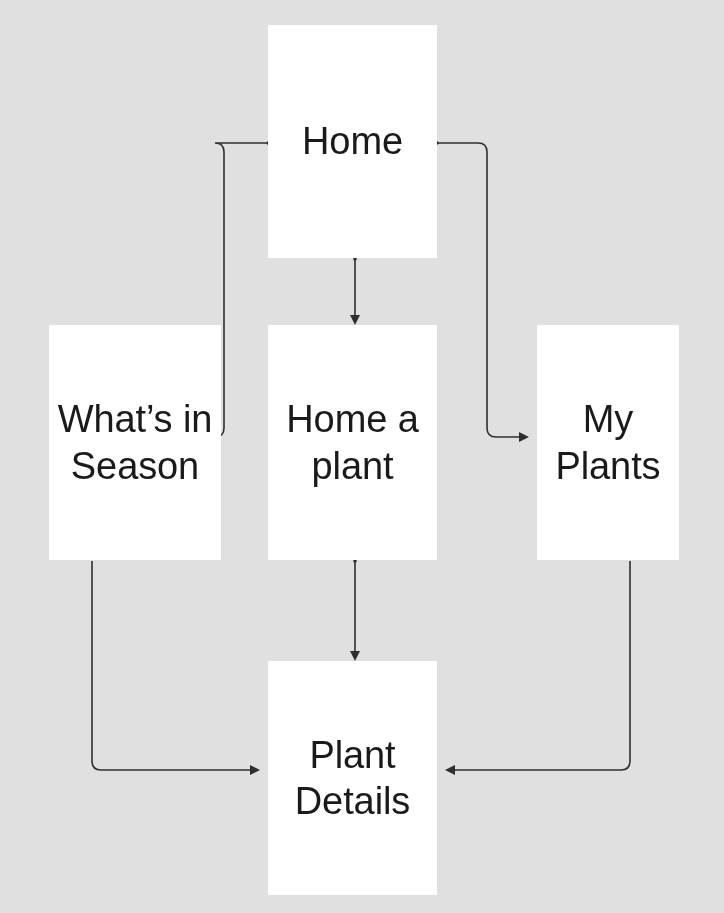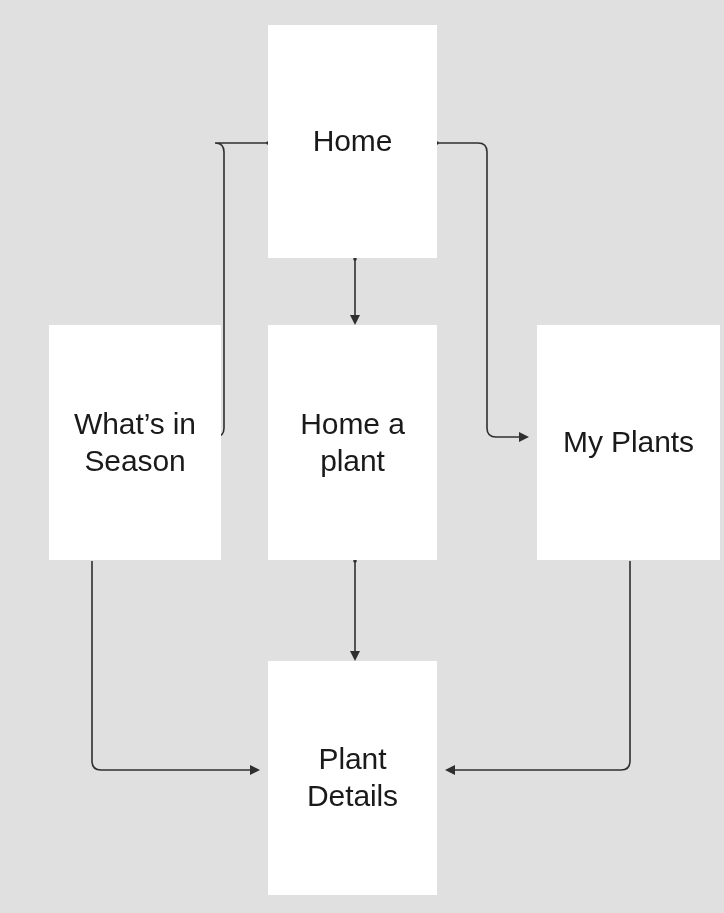--- a/index.html
+++ b/index.html
@@ -23,21 +23,21 @@
   .node {
     position: absolute;
     background: #ffffff;
     display: flex;
     align-items: center;
     justify-content: center;
     box-sizing: border-box;
   }
   .node-label {
     font-family: "Liberation Sans", sans-serif;
-    font-size: 30px;
+    font-size: 38px;
     line-height: 1.22;
     color: #1a1a1a;
     text-align: center;
     white-space: pre-line;
     letter-spacing: -0.1px;
   }
   #connectors {
     position: absolute;
     left: 0;
     top: 0;
@@ -102,21 +102,21 @@
   <div class="node" style="left: 10px; top: 325px; width: 172px; height: 235px; background: rgb(255, 255, 255); margin-left: 39px;">
     <span class="node-label">What’s in
 Season</span>
   </div>
 
   <div class="node" style="left: 268px; top: 325px; width: 169px; height: 235px; background: rgb(255, 255, 255);">
     <span class="node-label">Home a
 plant</span>
   </div>
 
-  <div class="node" style="left: 537px; top: 325px; width: 183px; height: 235px; background: rgb(255, 255, 255);">
+  <div class="node" style="left: 537px; top: 325px; width: 142px; height: 235px; background: rgb(255, 255, 255);">
     <span class="node-label">My Plants</span>
   </div>
 
   <div class="node" style="left: 268px; top: 661px; width: 169px; height: 234px; background: rgb(255, 255, 255);">
     <span class="node-label">Plant
 Details</span>
   </div>
 
 </div>
 

